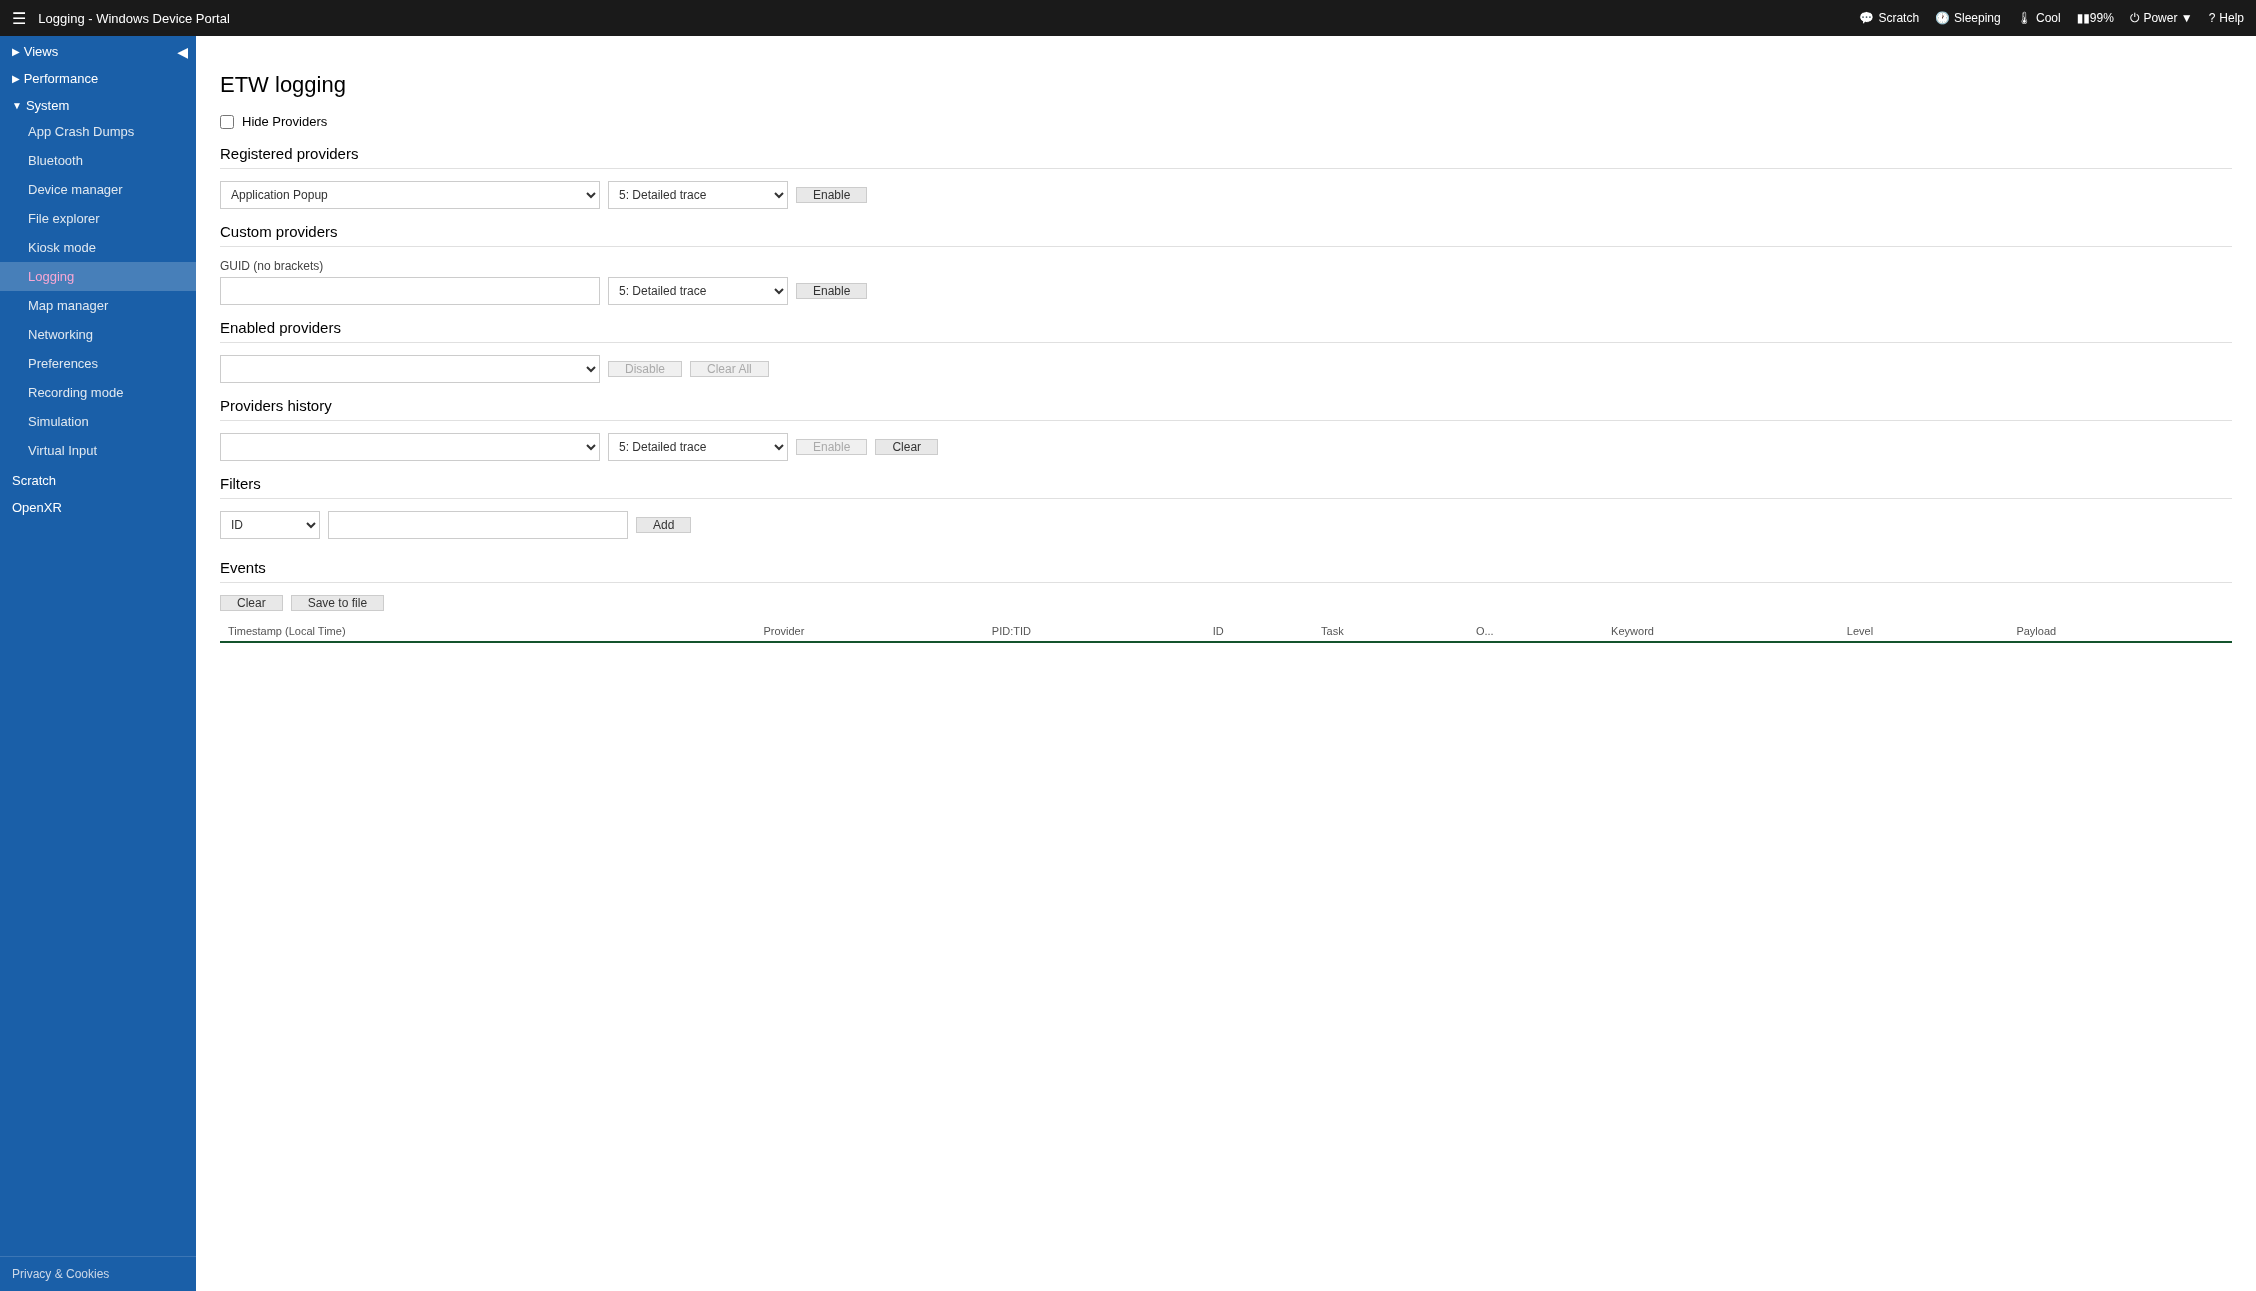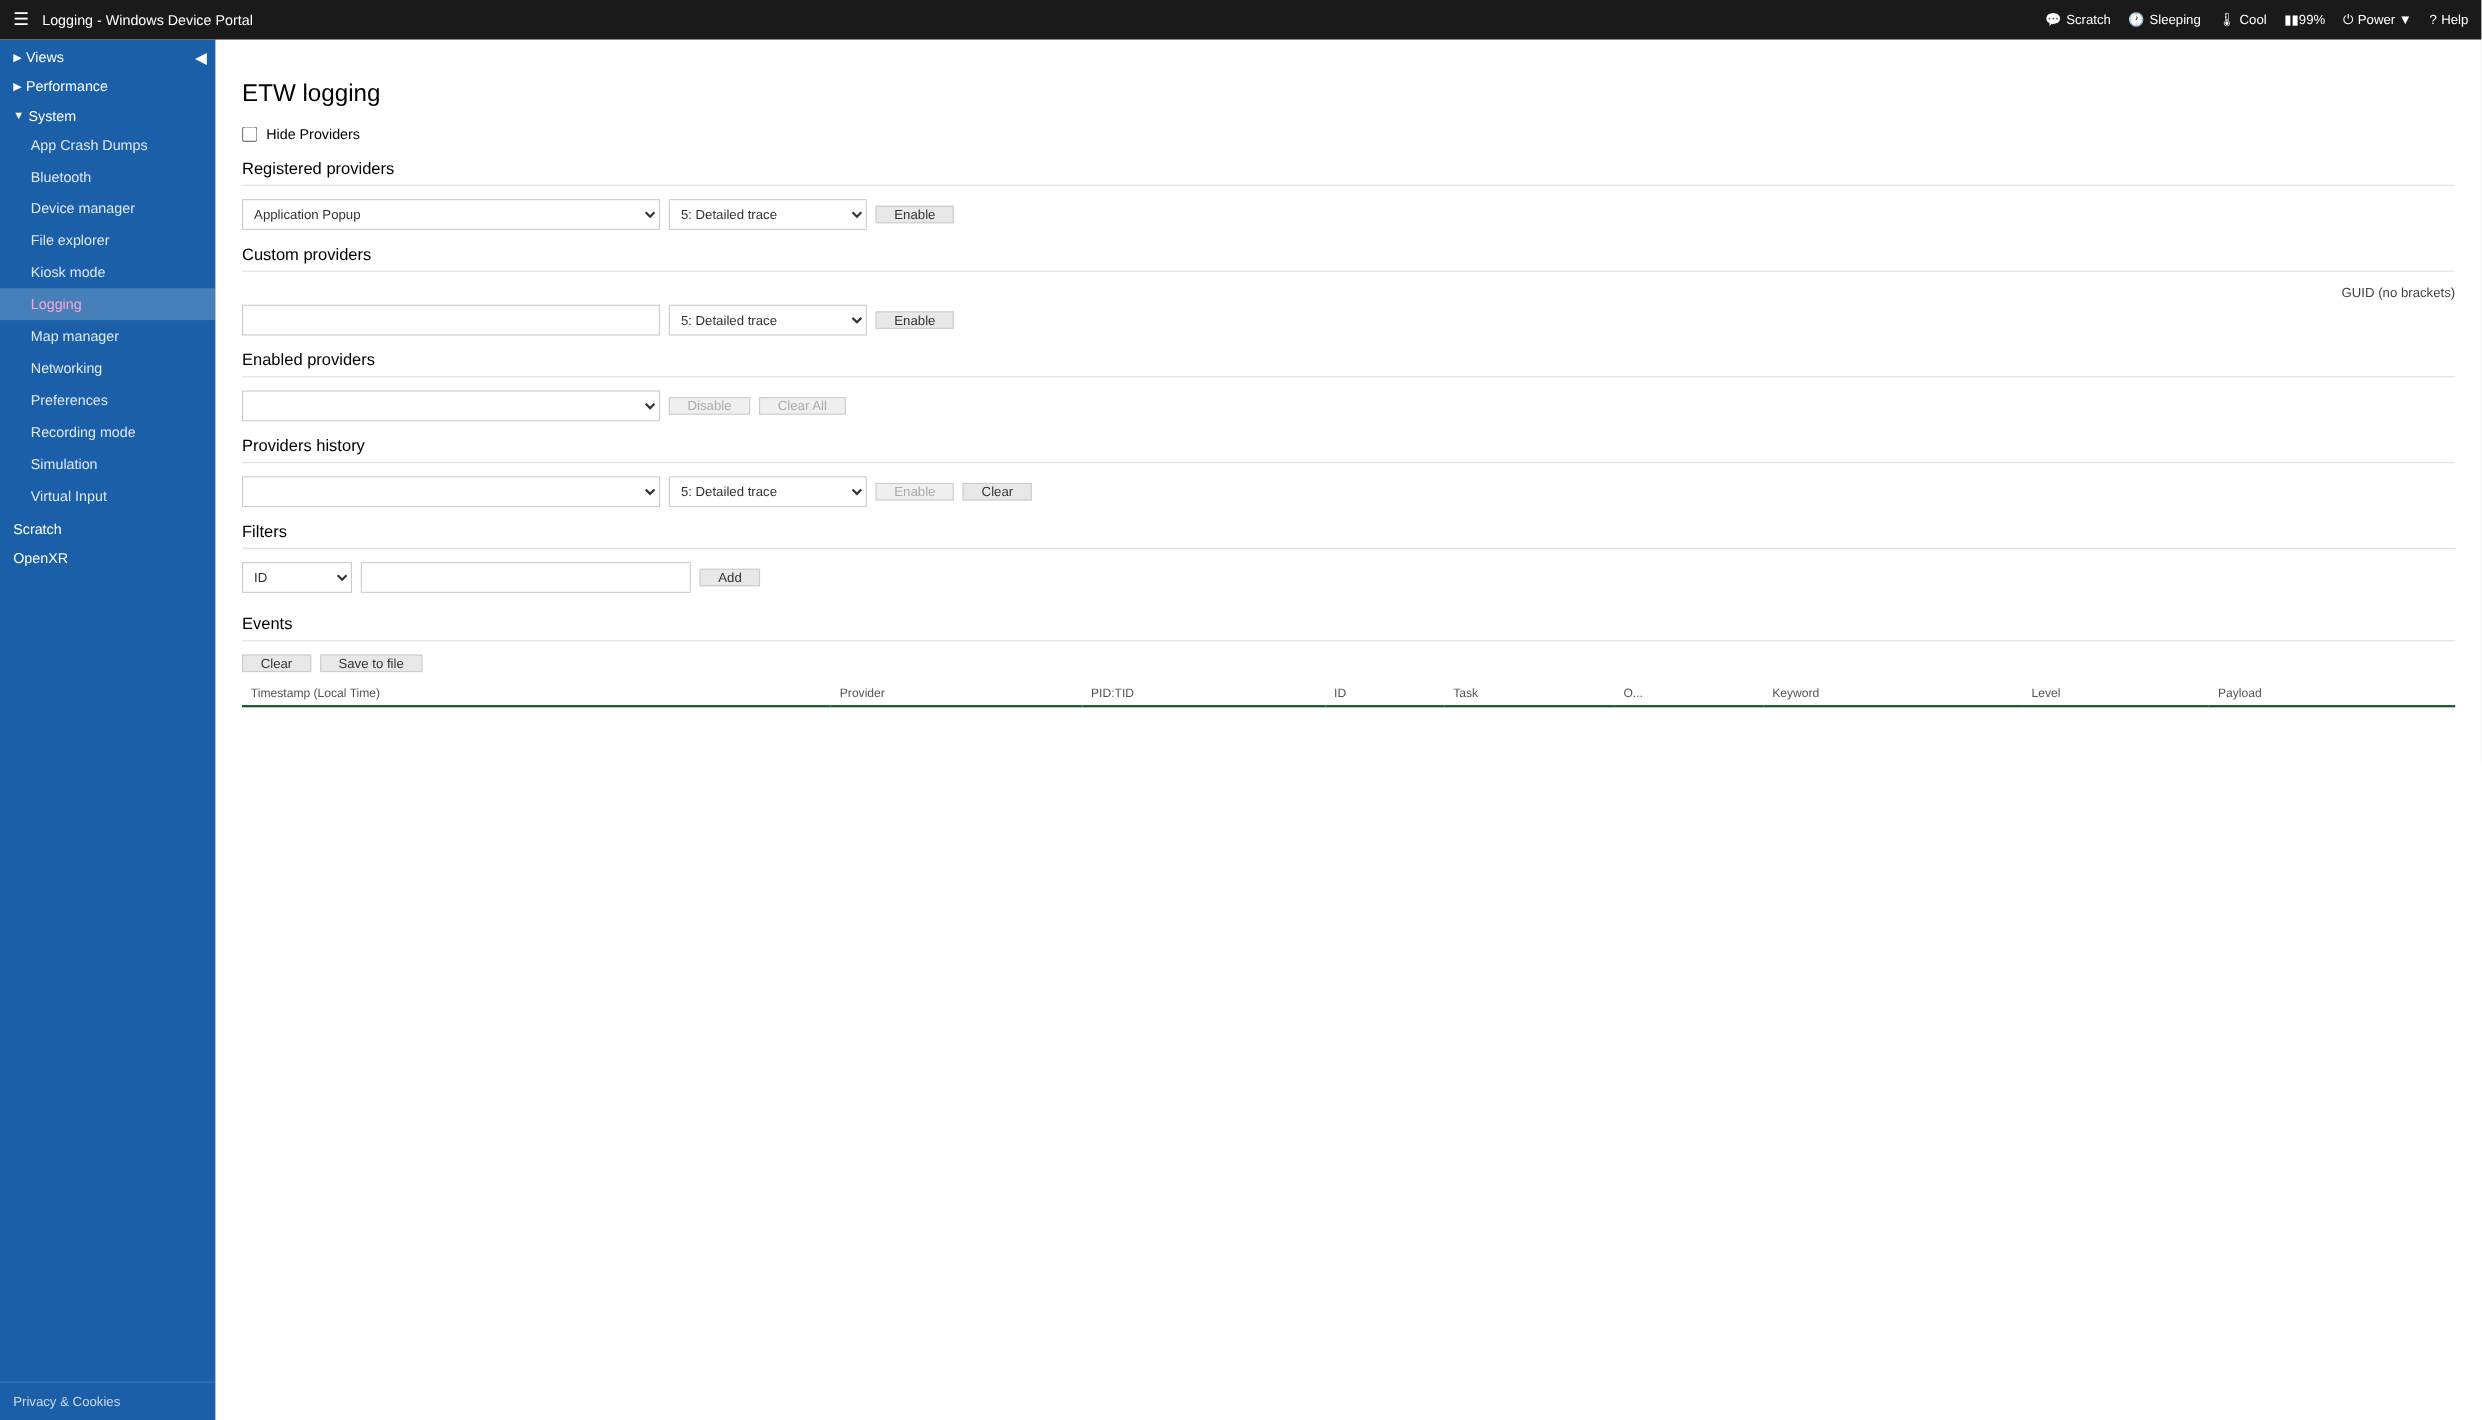--- a/index.html
+++ b/index.html
@@ -99,21 +99,21 @@
       font-size: 15px;
       font-weight: 400;
       color: #000;
       border-bottom: 1px solid #e0e0e0;
       padding-bottom: 6px;
       margin-bottom: 12px;
       margin-top: 4px;
     }
 
     .row { display: flex; align-items: center; gap: 8px; margin-bottom: 14px; flex-wrap: wrap; }
-    .row-label { font-size: 12px; color: #444; margin-bottom: 4px; text-align: right; }
+    .row-label { font-size: 12px; color: #444; margin-bottom: 4px; }
 
     select {
       height: 28px;
       border: 1px solid #ccc;
       background: #fff;
       padding: 0 6px;
       font-size: 12px;
       color: #333;
       cursor: pointer;
     }

